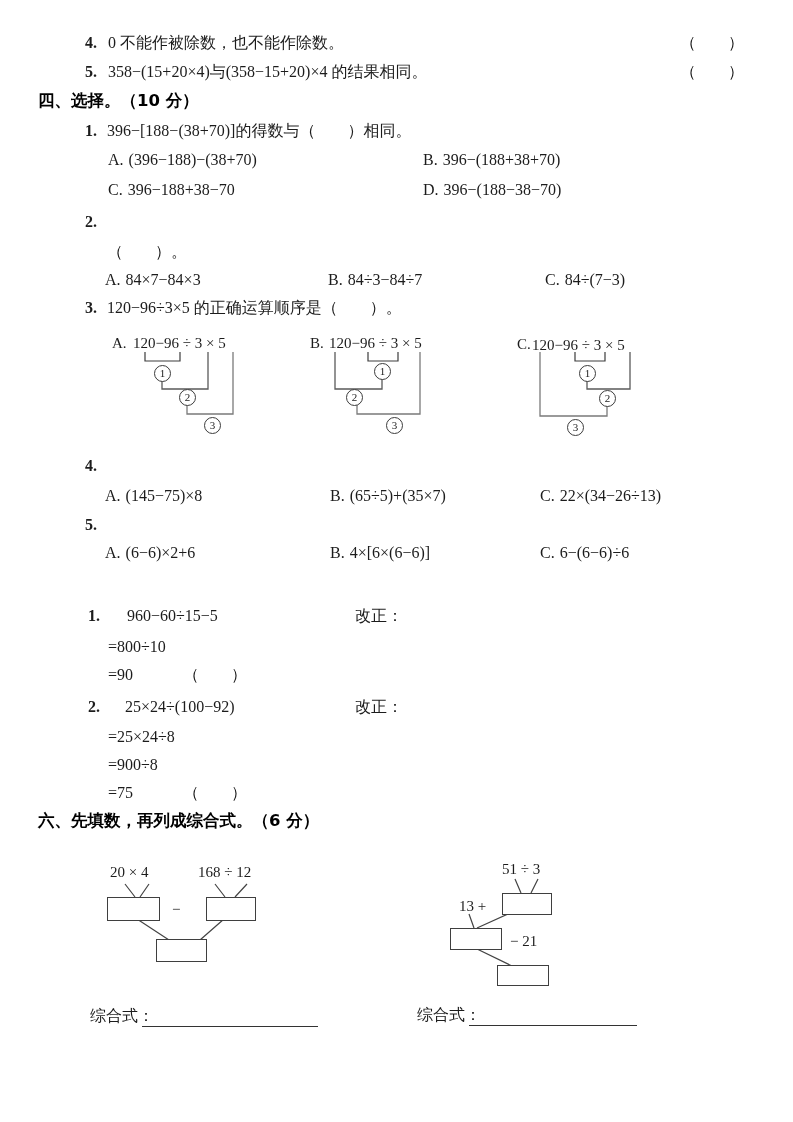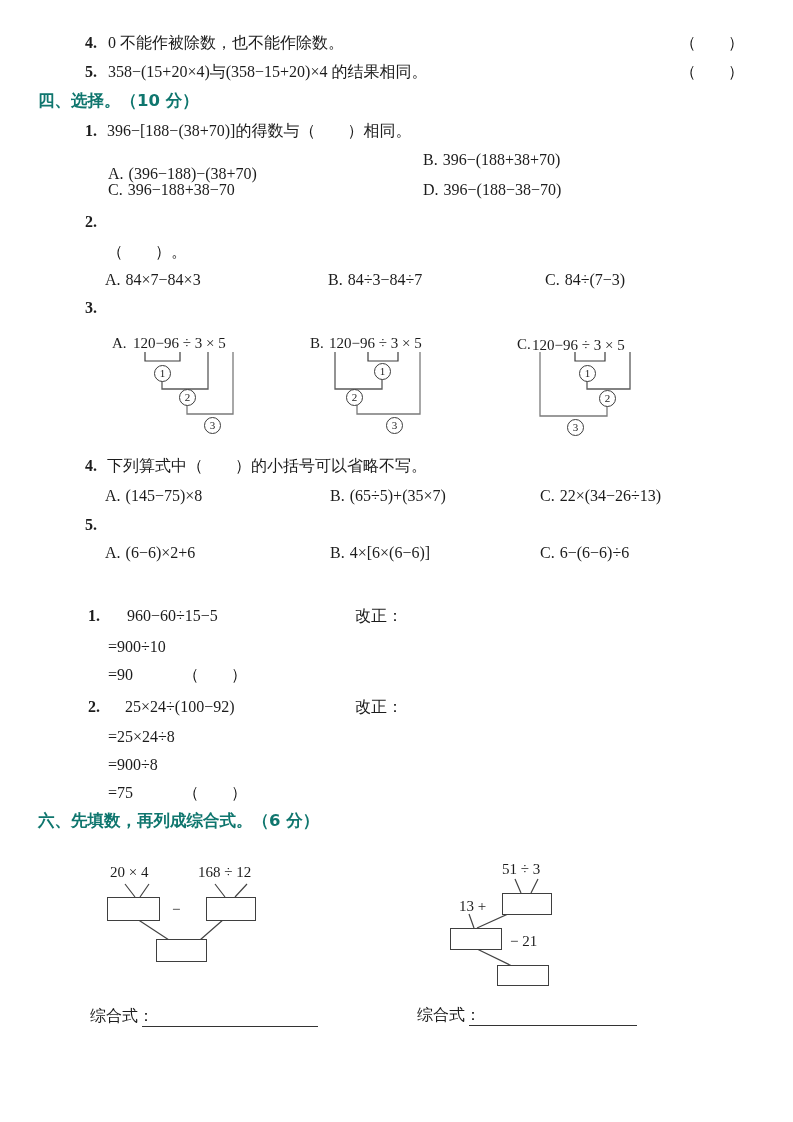--- a/index.html
+++ b/index.html
@@ -1,20 +1,20 @@
 <!DOCTYPE html>
 <html><head>
 <meta charset="utf-8">
 <style>
   html,body{margin:0;padding:0;background:#fff;}
   .page{position:relative;width:793px;height:1122px;background:#ffffff;overflow:hidden;
         font-family:"Liberation Serif","DejaVu Serif",serif;font-size:16px;color:#1c1c1c;}
   .t{position:absolute;white-space:pre;line-height:20px;}
   .b{font-weight:bold;}
-  .h{font-weight:bold;font-family:"DejaVu Sans","Liberation Sans",sans-serif;font-size:16.5px;color:#0f766e;}
+  .h{font-weight:bold;font-family:"DejaVu Sans","Liberation Sans",sans-serif;font-size:16.5px;color:#000000;}
   .sm{font-size:15px;}
   .og{margin-left:5px;}
   .circ{position:absolute;width:15px;height:15px;border:1px solid #3c3c3c;border-radius:50%;
         font-size:11px;line-height:15px;text-align:center;background:#fff;color:#222;}
   .fbox{position:absolute;border:1.5px solid #3f3f3f;background:#fff;}
   .wline{position:absolute;border-bottom:1.2px solid #333;height:20px;}
   svg.overlay{position:absolute;left:0;top:0;pointer-events:none;}
 </style>
 </head>
 <body>
@@ -48,68 +48,68 @@
 
   <span class="t b" style="left:85px;top:62px">5.</span>
   <span class="t" style="left:108px;top:62px">358−(15+20×4)与(358−15+20)×4 的结果相同。</span>
   <span class="t" style="left:680px;top:62px">（　　）</span>
 
   <span class="t h" style="left:38px;top:91px">四、选择。（10 分）</span>
 
   <span class="t b" style="left:85px;top:121px">1.</span>
   <span class="t" style="left:107px;top:121px">396−[188−(38+70)]的得数与（　　）相同。</span>
 
-  <span class="t" style="left:108px;top:164px"><span>A.</span><span class="og">(396−188)−(38+70)</span></span>
+  <span class="t" style="left:108px;top:150px"><span>A.</span><span class="og">(396−188)−(38+70)</span></span>
   <span class="t" style="left:423px;top:150px"><span>B.</span><span class="og">396−(188+38+70)</span></span>
   <span class="t" style="left:108px;top:180px"><span>C.</span><span class="og">396−188+38−70</span></span>
   <span class="t" style="left:423px;top:180px"><span>D.</span><span class="og">396−(188−38−70)</span></span>
 
   <span class="t b" style="left:85px;top:212px">2.</span>
   <span class="t" style="left:107px;top:242px">（　　）。</span>
 
   <span class="t" style="left:105px;top:270px"><span>A.</span><span class="og">84×7−84×3</span></span>
   <span class="t" style="left:328px;top:270px"><span>B.</span><span class="og">84÷3−84÷7</span></span>
   <span class="t" style="left:545px;top:270px"><span>C.</span><span class="og">84÷(7−3)</span></span>
 
   <span class="t b" style="left:85px;top:298px">3.</span>
+  <span class="t" style="left:107px;top:298px">120−96÷3×5 的正确运算顺序是（　　）。</span>
 
   <span class="t sm" style="left:112px;top:333px">A.</span>
   <span class="t sm" style="left:133px;top:333px">120−96 ÷ 3 × 5</span>
   <span class="circ" style="left:154px;top:365px">1</span>
   <span class="circ" style="left:179px;top:389px">2</span>
   <span class="circ" style="left:204px;top:417px">3</span>
 
   <span class="t sm" style="left:310px;top:333px">B.</span>
   <span class="t sm" style="left:329px;top:333px">120−96 ÷ 3 × 5</span>
   <span class="circ" style="left:374px;top:363px">1</span>
   <span class="circ" style="left:346px;top:389px">2</span>
   <span class="circ" style="left:386px;top:417px">3</span>
 
   <span class="t sm" style="left:517px;top:334px">C.</span>
   <span class="t sm" style="left:532px;top:335px">120−96 ÷ 3 × 5</span>
   <span class="circ" style="left:579px;top:365px">1</span>
   <span class="circ" style="left:599px;top:390px">2</span>
   <span class="circ" style="left:567px;top:419px">3</span>
 
   <span class="t b" style="left:85px;top:456px">4.</span>
-  <span class="t" style="left:107px;top:456px">下列算式中（　　）的小括号可以省略不写。</span>
   <span class="t" style="left:105px;top:486px"><span>A.</span><span class="og">(145−75)×8</span></span>
   <span class="t" style="left:330px;top:486px"><span>B.</span><span class="og">(65÷5)+(35×7)</span></span>
   <span class="t" style="left:540px;top:486px"><span>C.</span><span class="og">22×(34−26÷13)</span></span>
 
   <span class="t b" style="left:85px;top:515px">5.</span>
   <span class="t" style="left:105px;top:543px"><span>A.</span><span class="og">(6−6)×2+6</span></span>
   <span class="t" style="left:330px;top:543px"><span>B.</span><span class="og">4×[6×(6−6)]</span></span>
   <span class="t" style="left:540px;top:543px"><span>C.</span><span class="og">6−(6−6)÷6</span></span>
 
 
   <span class="t b" style="left:88px;top:606px">1.</span>
   <span class="t" style="left:127px;top:606px">960−60÷15−5</span>
   <span class="t" style="left:355px;top:606px">改正：</span>
-  <span class="t" style="left:108px;top:637px">=900÷10</span>
+  <span class="t" style="left:108px;top:637px">=800÷10</span>
   <span class="t" style="left:108px;top:665px">=90</span>
   <span class="t" style="left:183px;top:665px">（　　）</span>
 
   <span class="t b" style="left:88px;top:697px">2.</span>
   <span class="t" style="left:125px;top:697px">25×24÷(100−92)</span>
   <span class="t" style="left:355px;top:697px">改正：</span>
   <span class="t" style="left:108px;top:727px">=25×24÷8</span>
   <span class="t" style="left:108px;top:755px">=900÷8</span>
   <span class="t" style="left:108px;top:783px">=75</span>
   <span class="t" style="left:183px;top:783px">（　　）</span>

